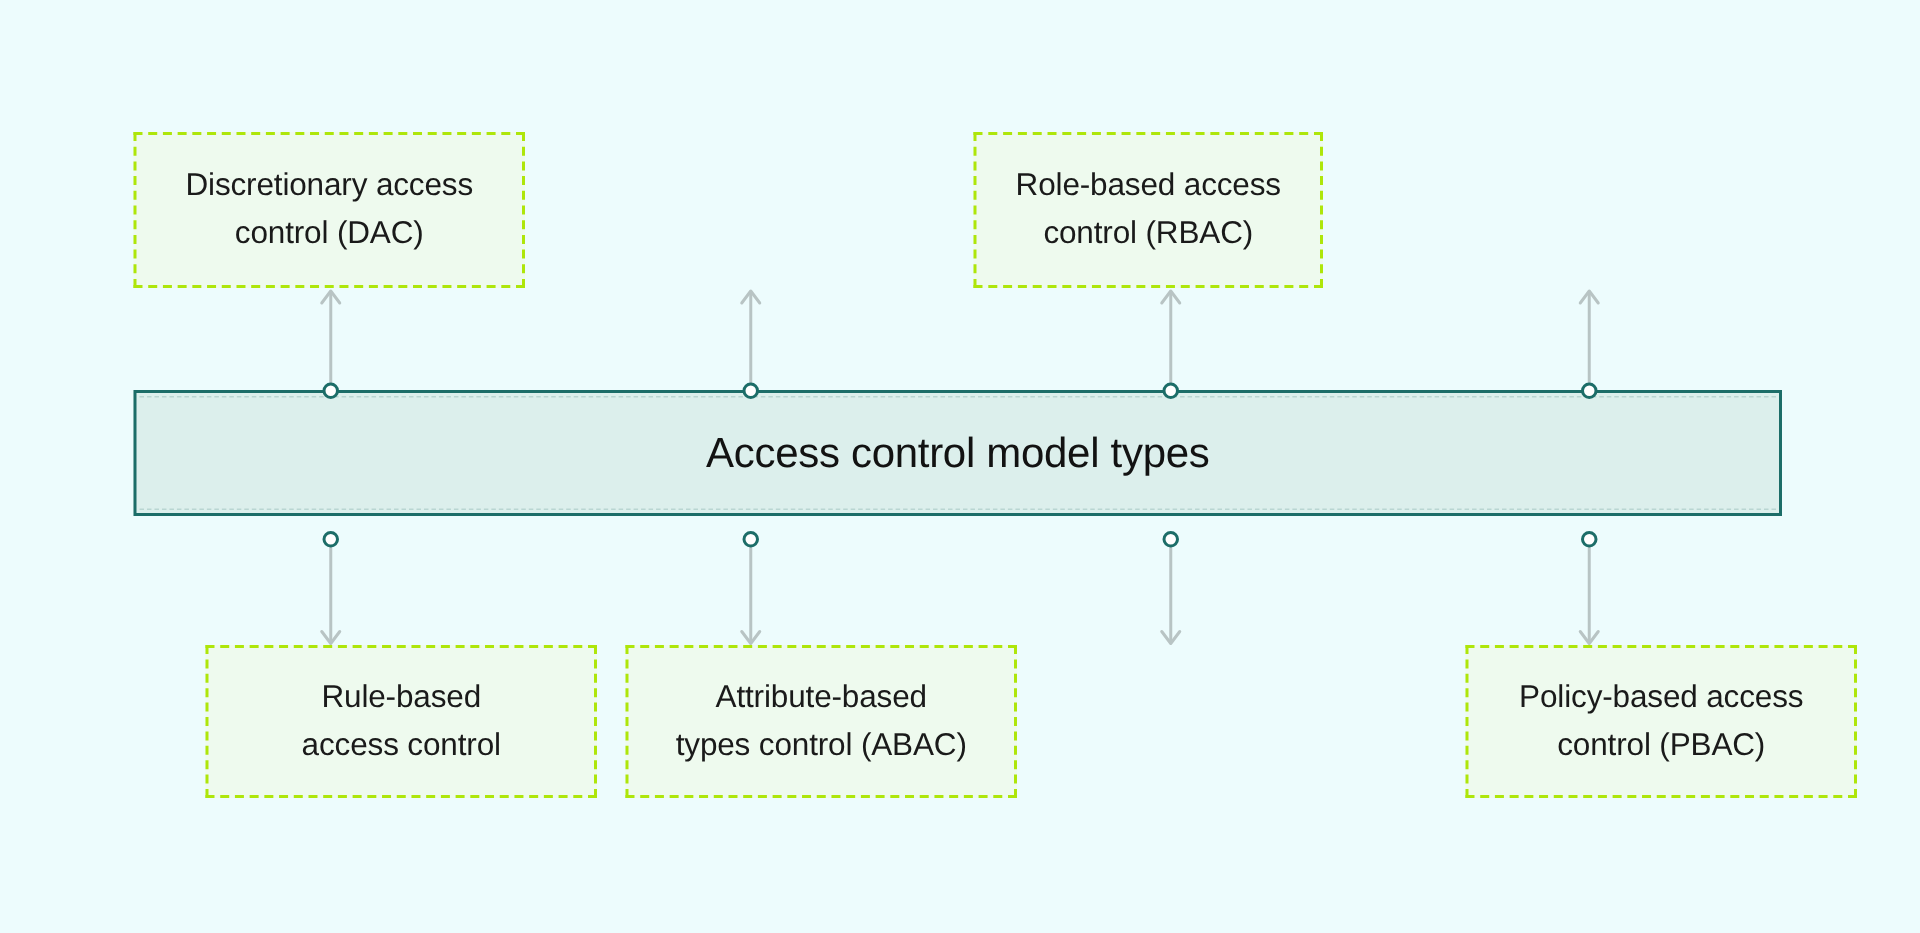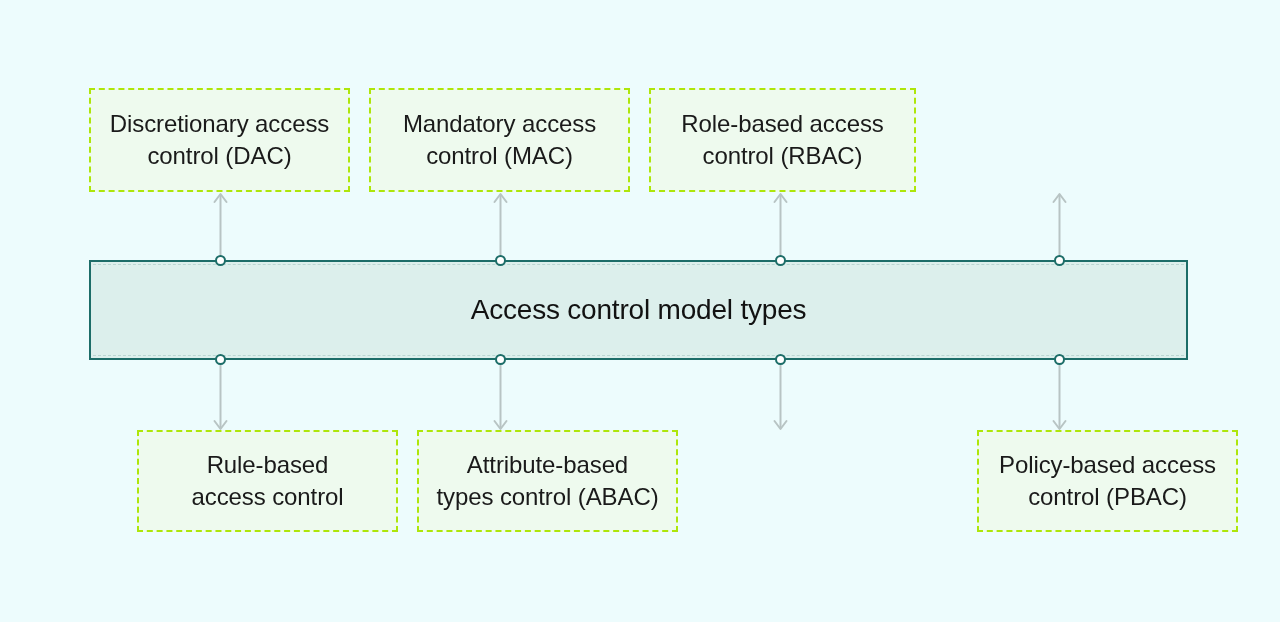--- a/index.html
+++ b/index.html
@@ -27,45 +27,45 @@
     box-sizing: border-box;
     background: #eefaee;
     border: 2px dashed #aee60a;
     display: flex;
     align-items: center;
     justify-content: center;
     text-align: center;
     padding: 4px 14px;
   }
   .node-label {
-    font-size: 24px;
+    font-size: 21px;
     line-height: 32px;
     color: #1a1a1a;
     letter-spacing: -0.1px;
     font-weight: 400;
     white-space: pre-line;
   }
 
   
   .row-top    { top: 88px;  height: 104px; }
   
   .row-bottom { top: 430px; height: 102px; margin-left: 48px; }
 
   .col-0 { left: 89px;  width: 261px; }
   .col-1 { left: 369px; width: 261px; }
-  .col-2 { left: 649px; width: 267px; }
+  .col-2 { left: 649px; width: 233px; }
   .col-3 { left: 929px; width: 261px; }
 
   
   #center-bar {
     position: absolute;
     left: 89px;
     top: 260px;
     width: 1099px;
-    height: 100px;
+    height: 84px;
     box-sizing: border-box;
     background: #dcefec;
     border: 2px solid #1c6d68;
     display: flex;
     align-items: center;
     justify-content: center;
     z-index: 3;
   }
   #center-bar::before {
     content: "";
@@ -120,24 +120,20 @@
 </style>
 </head>
 <body>
 
 <div id="diagram">
 
   <div class="node-box row-top col-0">
     <span class="node-label">Discretionary access
 control (DAC)</span>
   </div>
-  <div class="node-box row-top col-1">
-    <span class="node-label">Mandatory access
-control (MAC)</span>
-  </div>
   <div class="node-box row-top col-2">
     <span class="node-label">Role-based access
 control (RBAC)</span>
   </div>
 
   <div class="connector conn-up conn-c0">
     <svg width="25" height="74" viewBox="0 0 25 74">
       <line x1="12.5" y1="74" x2="12.5" y2="5" stroke="#b8c4c4" stroke-width="2"></line>
       <path d="M6.5 12 L12.5 4 L18.5 12" fill="none" stroke="#b8c4c4" stroke-width="2" stroke-linecap="round" stroke-linejoin="round"></path>
     </svg>

